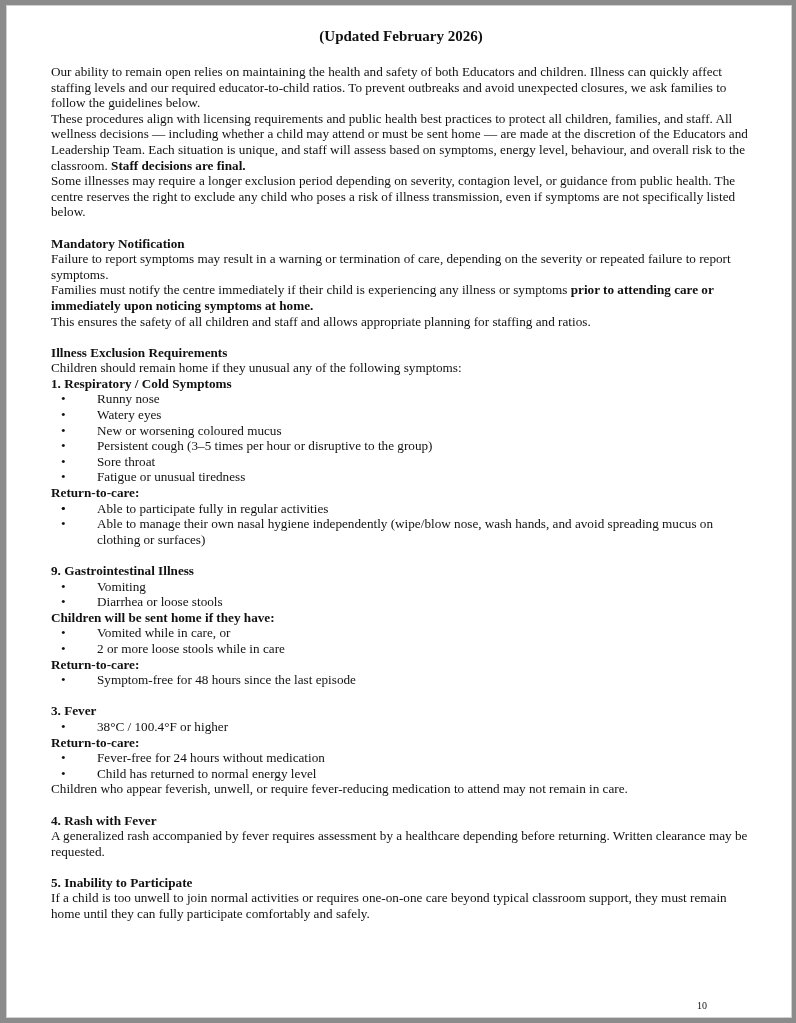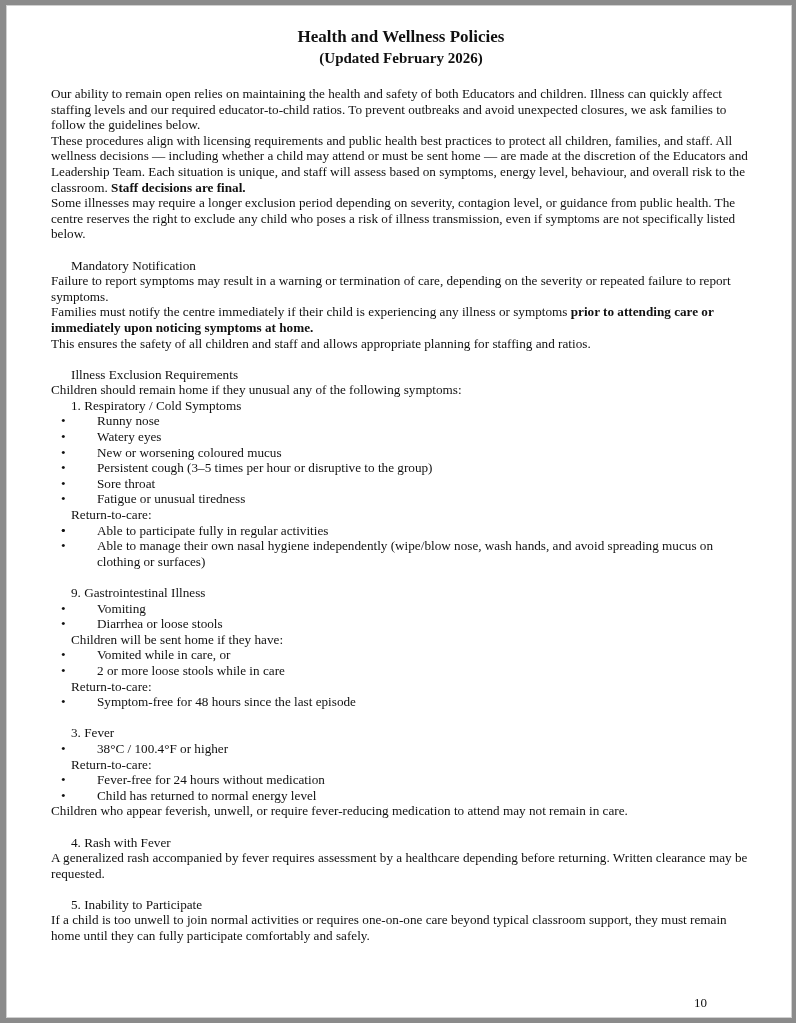--- a/index.html
+++ b/index.html
@@ -34,46 +34,45 @@
   }
   .subtitle {
     text-align: center;
     font-weight: bold;
     font-size: 15px;
     line-height: 20px;
     margin: 0 0 18px 0;
   }
   p { margin: 0; }
   .gap { height: 15.6px; }
-  .h { font-weight: normal; margin-left: 20px; }
+  .h { font-weight: bold; }
   ul {
     list-style: none;
     margin: 0; padding: 0;
   }
   li {
     position: relative;
     padding-left: 46px;
   }
   li .bullet {
     position: absolute;
     left: 10px; top: 0;
   }
   .pagenum {
     position: absolute;
     right: 84px; bottom: 6px;
-    font-size: 13px;
+    font-size: 10px;
   }
   b { font-weight: bold; }
 </style>
 </head>
 <body>
 
 <div class="page">
   <div class="content">
-    <h1 class="title">Health and Wellness Policies</h1>
     <h2 class="subtitle">(Updated February 2026)</h2>
 
     <section>
       <p>Our ability to remain open relies on maintaining the health and safety of both Educators and children. Illness can quickly affect staffing levels and our required educator-to-child ratios. To prevent outbreaks and avoid unexpected closures, we ask families to follow the guidelines below.</p>
       <p><span>These procedures align with licensing requirements and public health best practices to protect all children, families, and staff. All wellness decisions — including whether a child may attend or must be sent home — are made at the discretion of the Educators and Leadership Team. Each situation is unique, and staff will assess based on symptoms, energy level, behaviour, and overall risk to the classroom.</span> <b>Staff decisions are final.</b></p>
       <p>Some illnesses may require a longer exclusion period depending on severity, contagion level, or guidance from public health. The centre reserves the right to exclude any child who poses a risk of illness transmission, even if symptoms are not specifically listed below.</p>
     </section>
 
     <div class="gap"></div>
 

